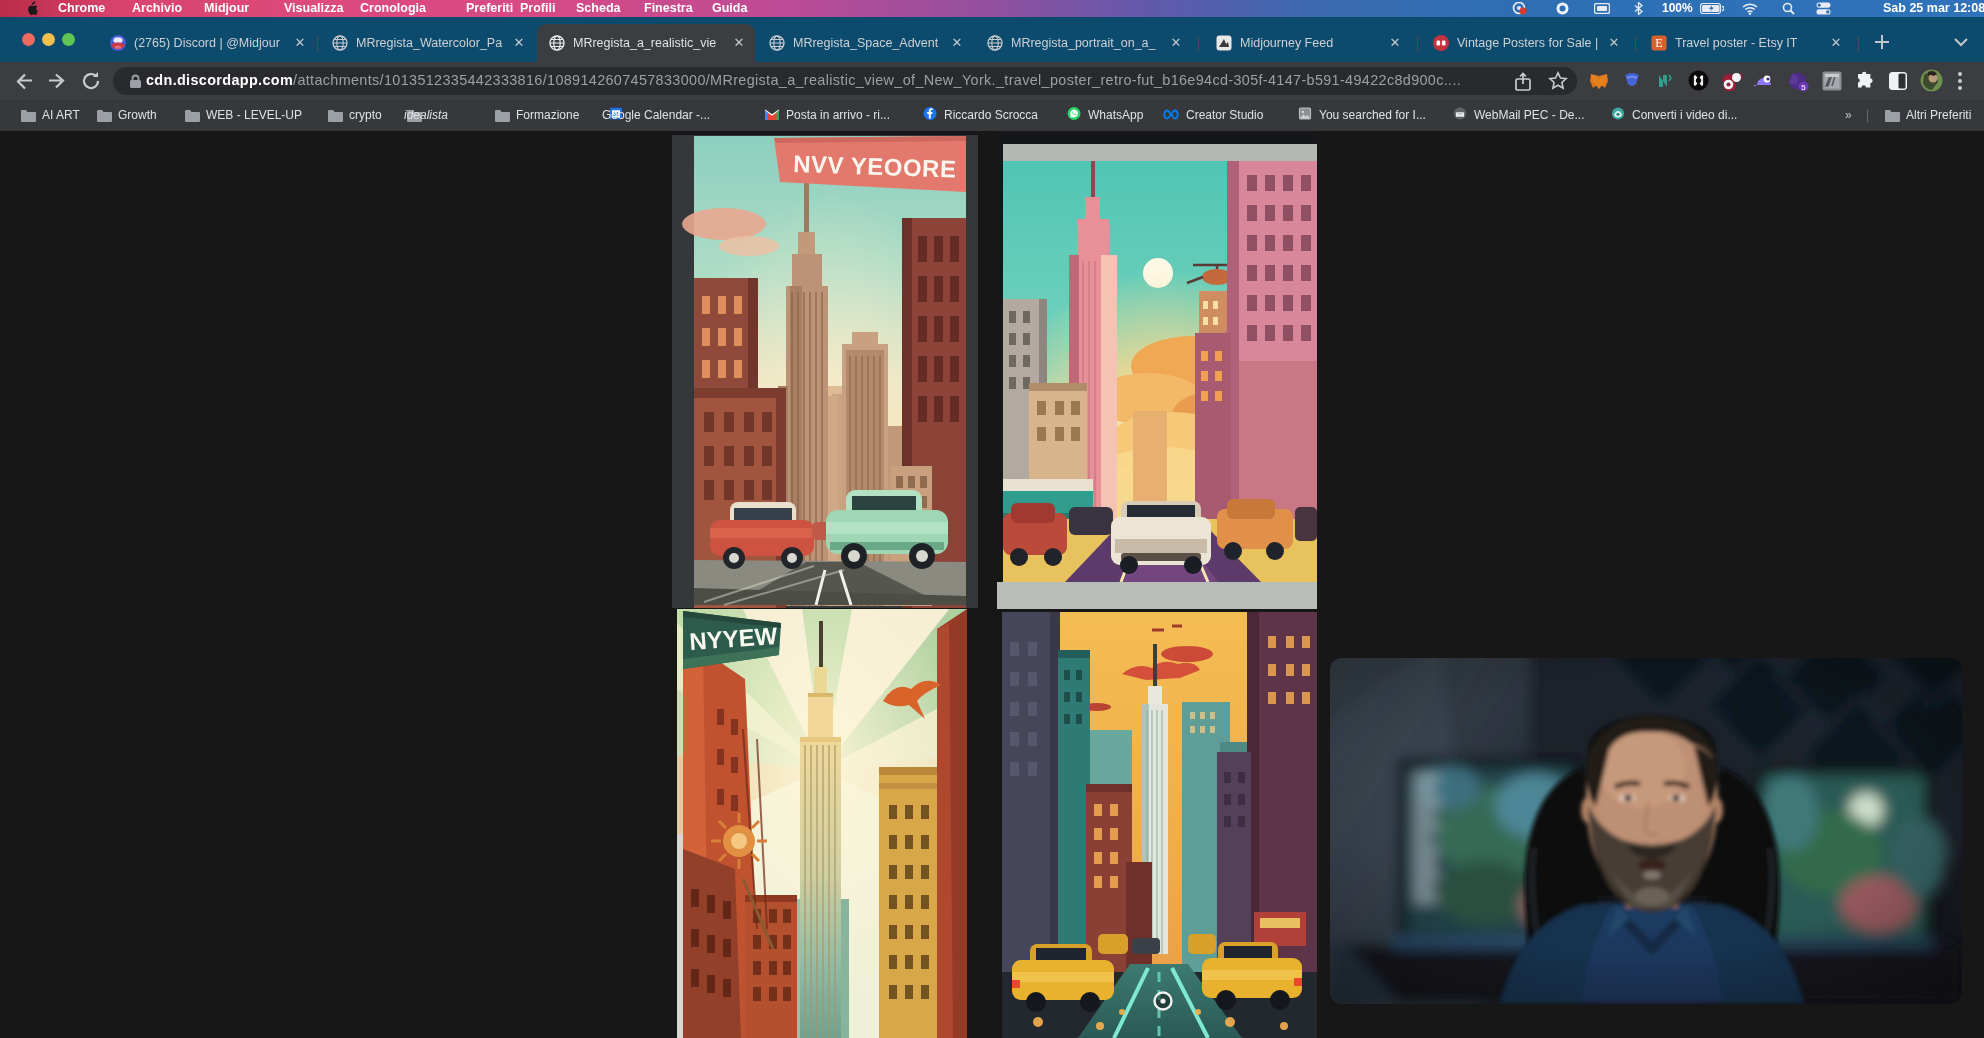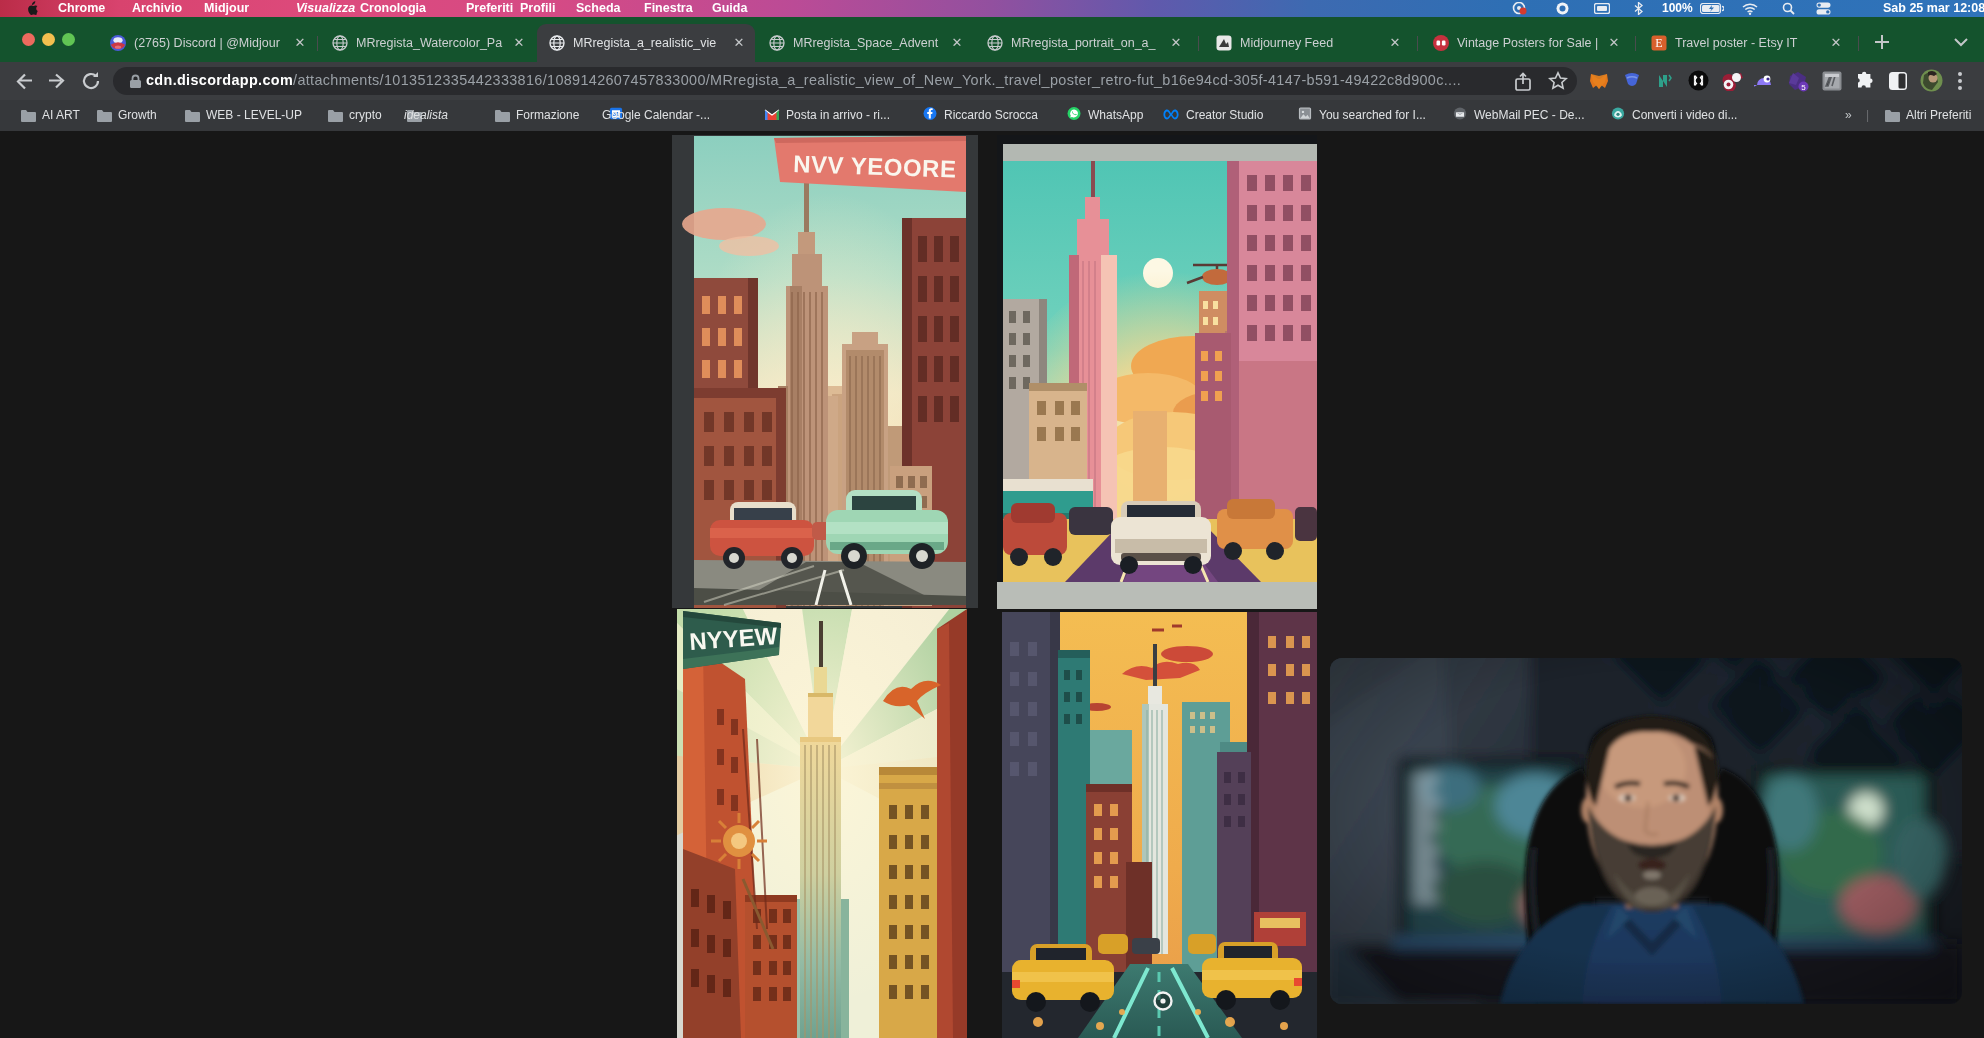--- a/index.html
+++ b/index.html
@@ -5,21 +5,21 @@
 * { margin:0; padding:0; box-sizing:border-box; }
 html,body { width:1984px; height:1038px; overflow:hidden; background:#181818; font-family:"Liberation Sans", sans-serif; }
 #stage { position:absolute; top:0; left:0; width:1984px; height:1038px; }
 .abs { position:absolute; }
 
 #menubar { position:absolute; top:0; left:0; width:1984px; height:18px;
   background:linear-gradient(90deg,#bb2c48 0%,#d8436e 6%,#dd4a7c 16%,#d54a85 28%,#bb4b96 40%,#92509f 50%,#6159ac 58%,#3d6ab1 66%,#2e6fb4 76%,#2f73ba 100%);
   color:#fff; font-size:13px; }
 #menubar .mi { position:absolute; top:1px; white-space:nowrap; font-weight:bold; font-size:12.5px; }
 
-#tabbar { position:absolute; top:17px; left:0; width:1984px; height:45px; background:#14532d; }
+#tabbar { position:absolute; top:17px; left:0; width:1984px; height:45px; background:#0c4a6e; }
 .tl { position:absolute; top:16px; width:13px; height:13px; border-radius:50%; }
 .tab { position:absolute; top:7px; height:38px; color:#cdd0d2; font-size:12.5px; }
 .tab .fav { position:absolute; top:11px; left:12px; width:16px; height:16px; }
 .tab .ttl { position:absolute; top:12px; left:36px; right:30px; overflow:hidden; white-space:nowrap; }
 .tab .cls { position:absolute; top:11px; right:8px; width:16px; height:16px; color:#c3c6c8; font-size:13px; text-align:center; line-height:16px; }
 .tabsep { position:absolute; top:19px; width:1px; height:15px; background:#4a4c4e; }
 #activetab { position:absolute; top:7px; background:#3b3d40; border-radius:9px 9px 0 0; height:38px; }
 
 #toolbar { position:absolute; top:62px; left:0; width:1984px; height:38px; background:#3b3d40; }
 #omnibox { position:absolute; top:5px; left:113px; width:1464px; height:28px; border-radius:14px; background:#292a2d; overflow:hidden; }
@@ -37,21 +37,21 @@
 <body>
 <div id="stage">
 
 <div id="menubar">
   <svg class="abs" style="left:26px;top:1px;" width="13" height="14" viewBox="0 0 13 14">
         <path d="M9.3 0.3 c.1 1-.3 1.9-.9 2.5 -.6.7-1.6 1.2-2.5 1.1 -.1-.9.4-1.9 1-2.5 C7.5.7 8.5.3 9.3.3 z M11 13 c-.6.9-1.3 1.1-2.2.8 -.9-.4-1.6-.4-2.5 0 -1 .4-1.7.2-2.4-.8 C1.8 10.4 1.4 6.6 3.6 5 c1-.7 2-.7 2.9-.2 .7.4 1.2.4 2 0 1-.5 2-.5 2.9.3 -1.7 1.2-1.5 3.8.3 4.8 -.3.9-.6 1.7-1.1 2.4 z" fill="#1a1a1a"></path>
       </svg>
   <span class="mi" style="left:58px;font-weight:bold;">Chrome</span>
   <span class="mi" style="left:132px;">Archivio</span>
   <span class="mi" style="left:204px;">Midjour</span>
-  <span class="mi" style="left:296px;font-style:italic;">Visualizza</span>
+  <span class="mi" style="left:284px;">Visualizza</span>
   <span class="mi" style="left:360px;">Cronologia</span>
   <span class="mi" style="left:466px;">Preferiti</span>
   <span class="mi" style="left:520px;">Profili</span>
   <span class="mi" style="left:576px;">Scheda</span>
   <span class="mi" style="left:644px;">Finestra</span>
   <span class="mi" style="left:712px;">Guida</span>
   <svg class="abs" style="left:1512px;top:2px;" width="15" height="13" viewBox="0 0 15 13">
         <circle cx="7" cy="6" r="5.5" fill="none" stroke="#e8ecf2" stroke-width="1.6"></circle>
         <circle cx="7" cy="6" r="2" fill="#e8ecf2"></circle>
         <circle cx="11" cy="9" r="3.5" fill="#d43a2e"></circle>

